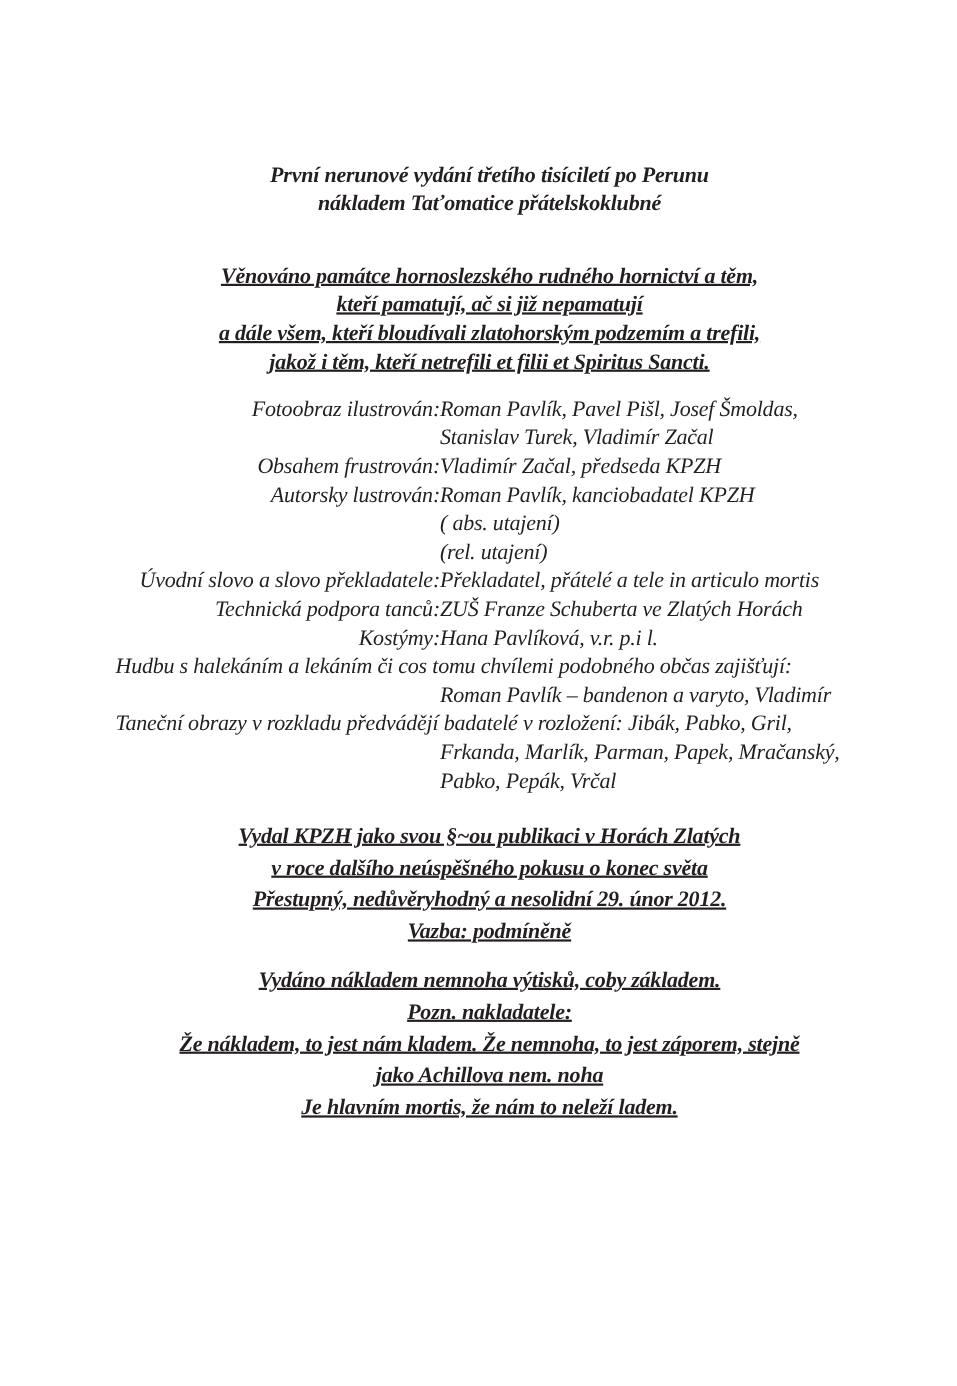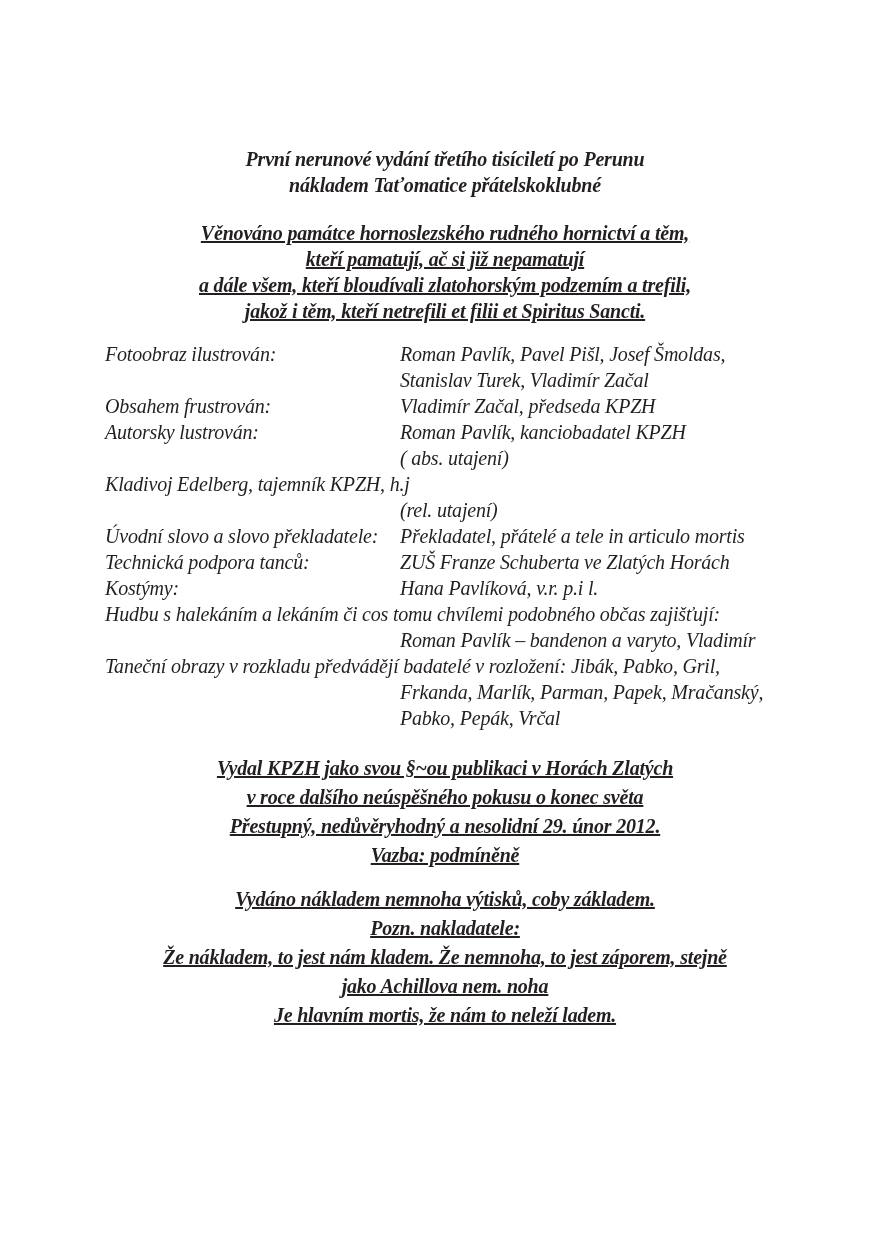--- a/index.html
+++ b/index.html
@@ -19,28 +19,29 @@
   }
   .content {
     padding: 146px 50px 0 70px; 
   }
   .block-center {
     text-align: center;
   }
   .bold { font-weight: 700; }
   .lh26 { line-height: 26px; }
   .lh29 { line-height: 29px; text-decoration: underline; }
-  .edition   { margin-bottom: 22px; }
+  .edition   { margin-bottom: 40px; }
   .dedication{ margin-bottom: 17px; text-decoration: underline; }
   .credits   { margin-left: 35px; margin-right: 0; margin-bottom: 23px; }
   .credit-row { display: flex; align-items: baseline; }
   .credit-label {
     flex: 0 0 auto;
     min-width: 295px;
     white-space: nowrap;
+    text-align: right;
   }
   .credit-value { flex: 1 1 auto; white-space: nowrap; }
   .credit-full { white-space: nowrap; }
   .imprint { margin-bottom: 15px; }
   .line { white-space: nowrap; }
 </style>
 </head>
 <body>
 
 <div class="page">
@@ -73,21 +74,20 @@
       </div>
       <div class="credit-row">
         <span class="credit-label">Autorsky lustrován:</span>
         <span class="credit-value">Roman Pavlík, kanciobadatel KPZH</span>
       </div>
       <div class="credit-row">
         <span class="credit-label"></span>
         <span class="credit-value">( abs. utajení)</span>
       </div>
       <div class="credit-row">
-        <span class="credit-value">Kladivoj Edelberg, tajemník KPZH, h.j</span>
       </div>
       <div class="credit-row">
         <span class="credit-label"></span>
         <span class="credit-value">(rel. utajení)</span>
       </div>
       <div class="credit-row">
         <span class="credit-label">Úvodní slovo a slovo překladatele:</span>
         <span class="credit-value">Překladatel, přátelé a tele in articulo mortis</span>
       </div>
       <div class="credit-row">

